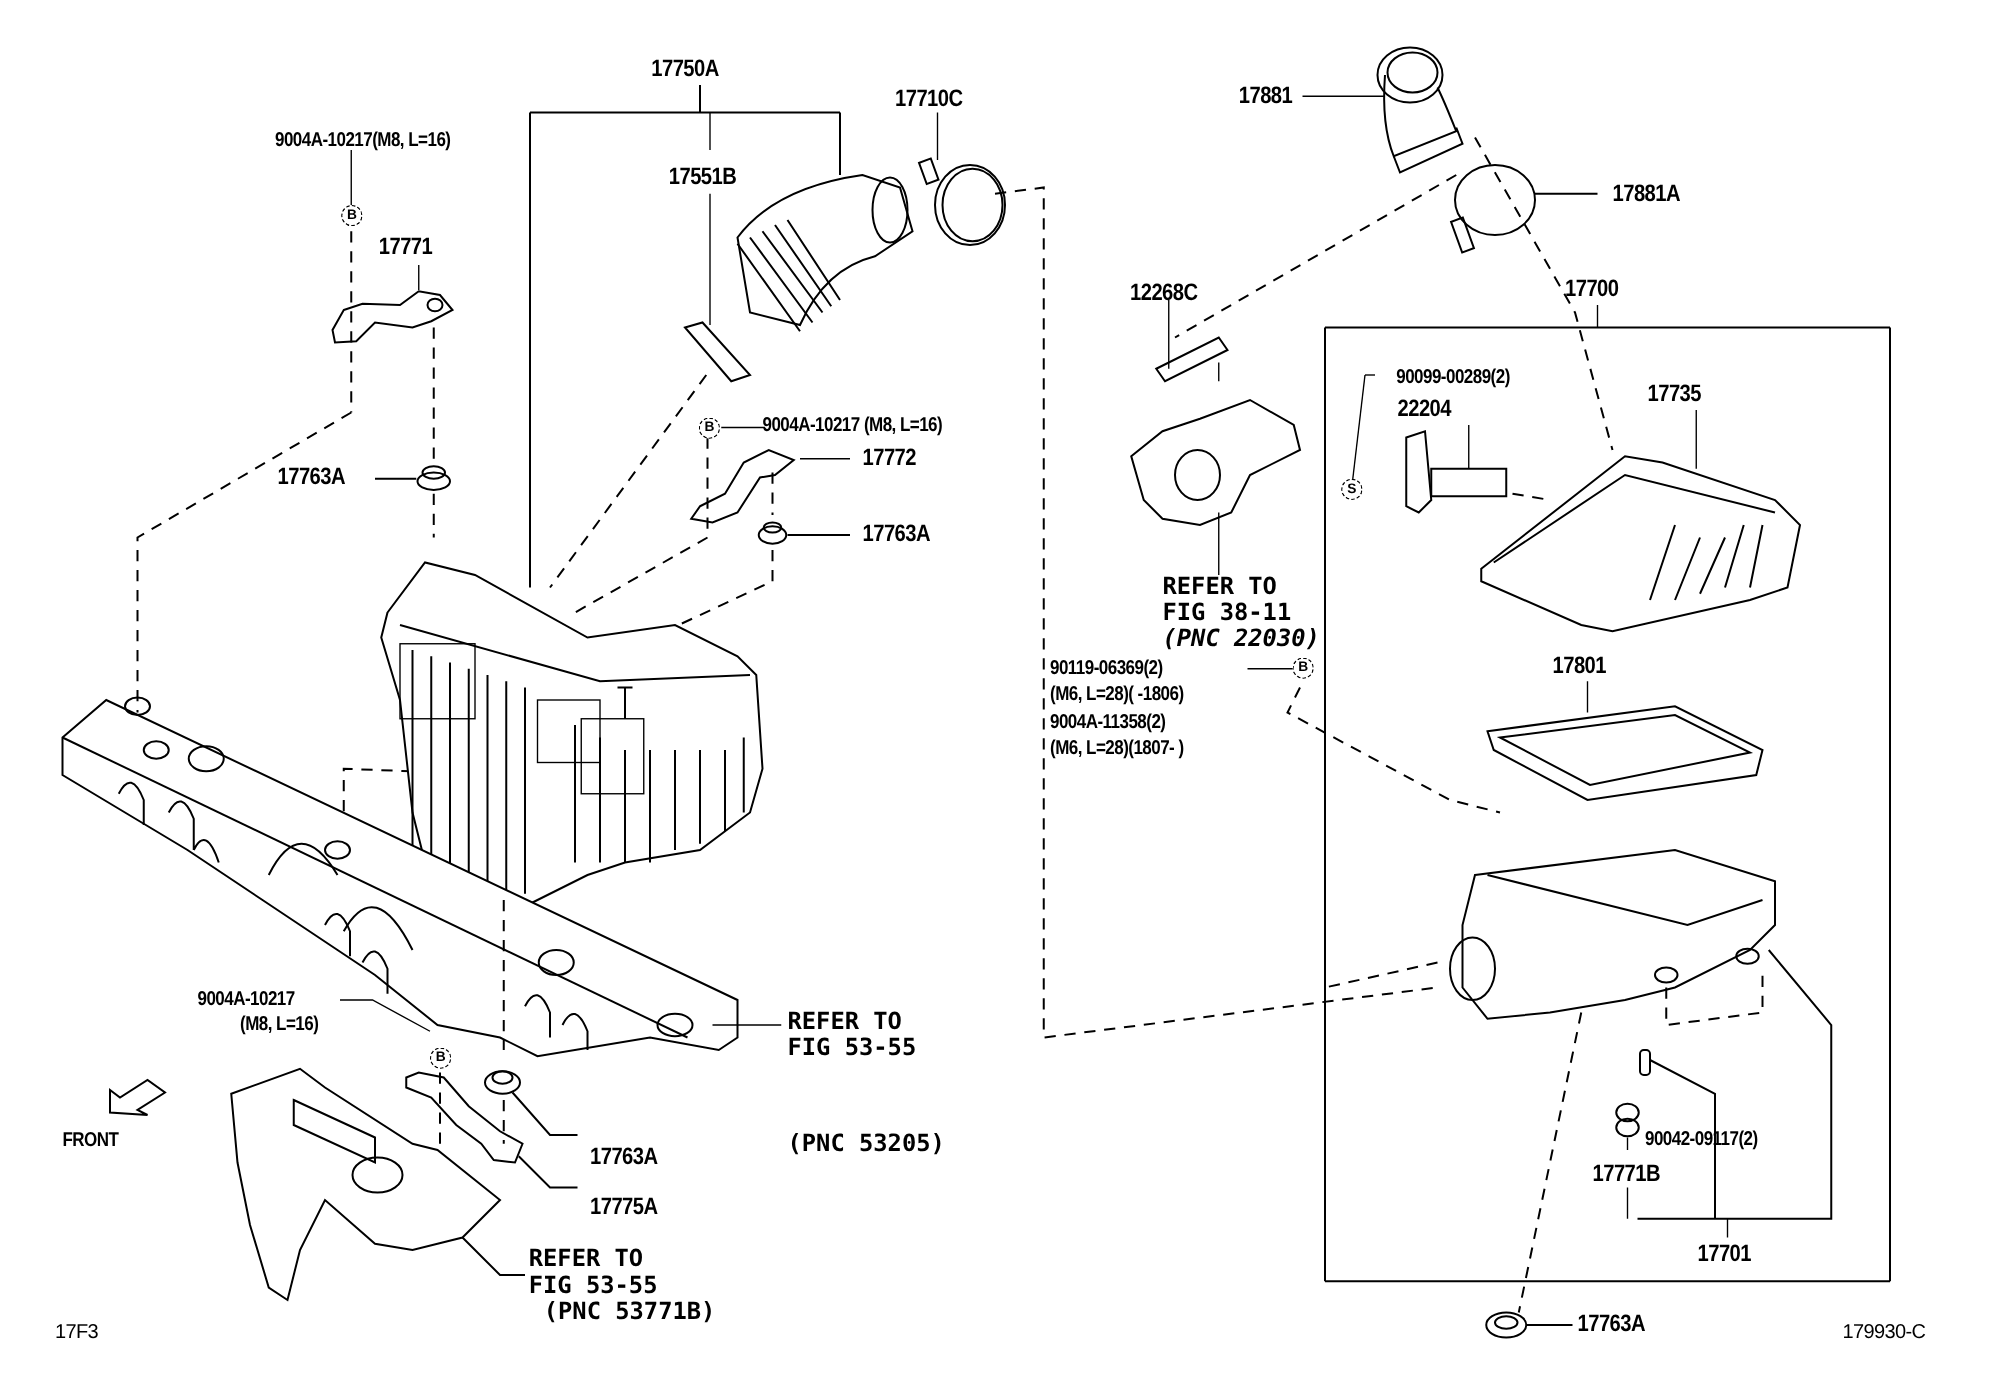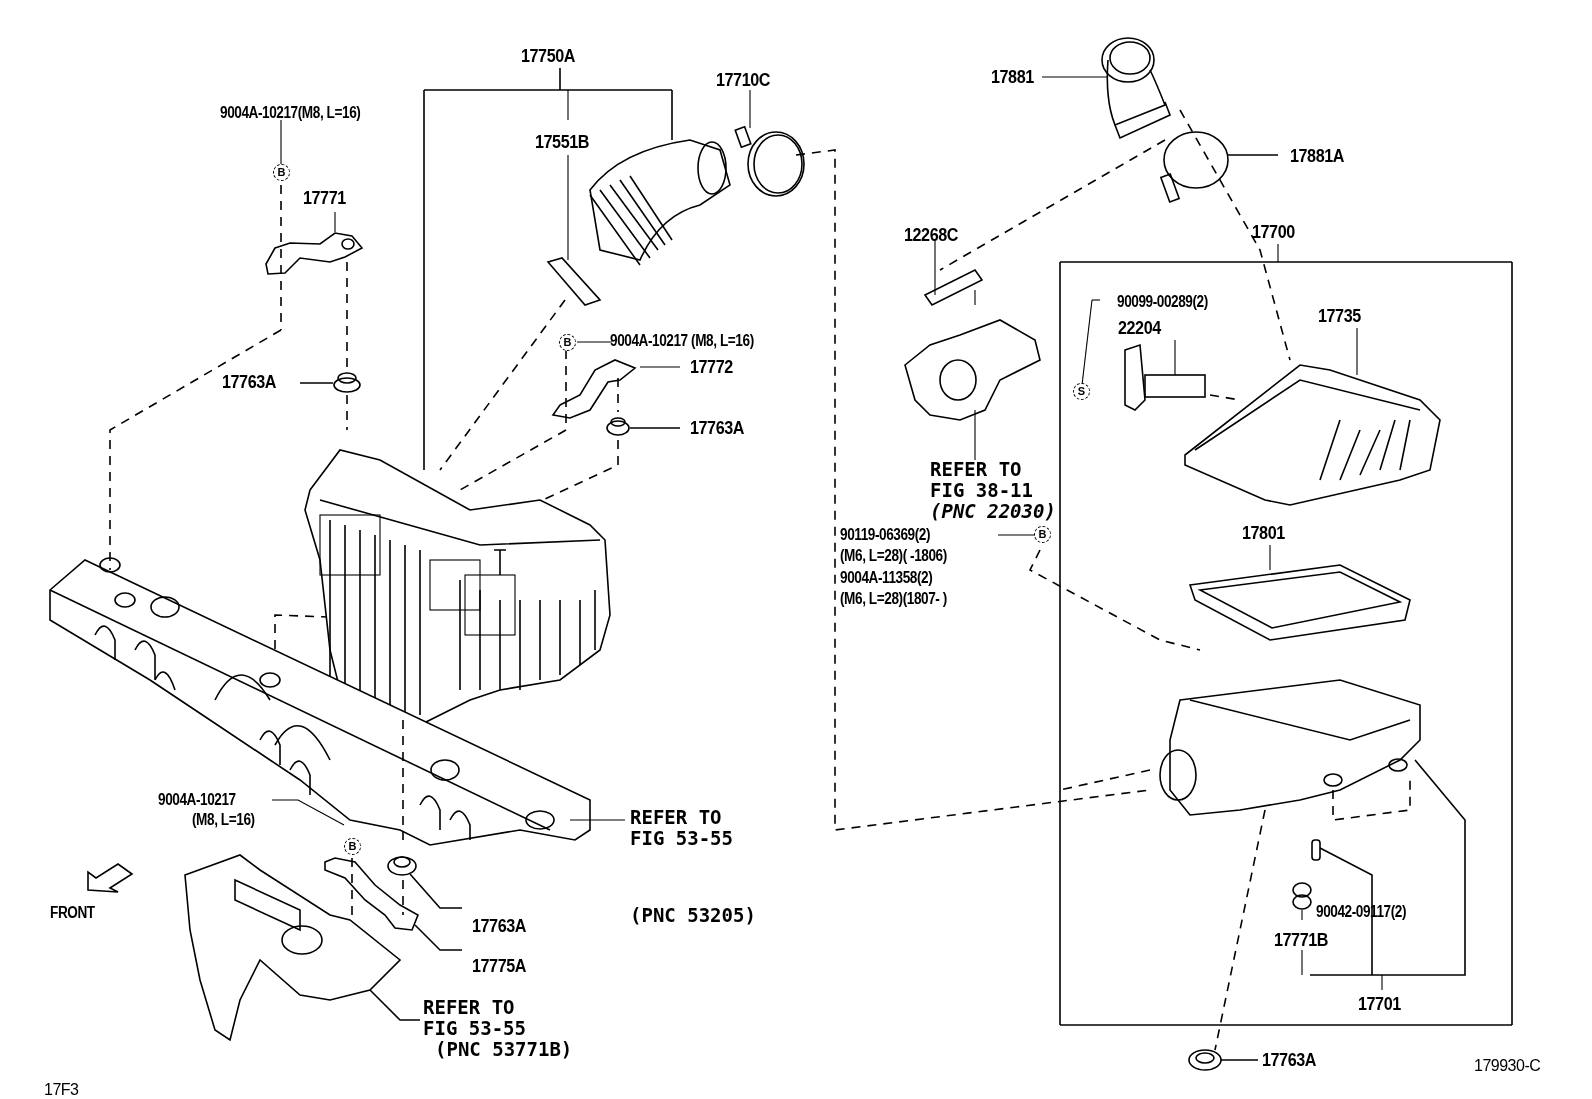--- a/index.html
+++ b/index.html
@@ -240,21 +240,21 @@
 
 <div class="lbl mono" style="left:630px;top:808px;">REFER TO</div>
 <div class="lbl mono" style="left:630px;top:829px;">FIG 53-55</div>
 <div class="lbl mono" style="left:630px;top:878px;margin-top:28px;">(PNC 53205)</div>
 
 <div class="lbl mono" style="left:423px;top:998px;">REFER TO</div>
 <div class="lbl mono" style="left:423px;top:1019px;">FIG 53-55</div>
 <div class="lbl mono" style="left:423px;top:1040px;margin-left:12px;">(PNC 53771B)</div>
 
 <div class="lbl sm" style="left:50px;top:905px;">FRONT</div>
-<div class="lbl plain" style="left:44px;top:1058px;margin-top:24px;">17F3</div>
+<div class="lbl plain" style="left:44px;top:1058px;">17F3</div>
 <div class="lbl plain" style="left:1474px;top:1058px;">179930-C</div>
 
 <div class="lbl" style="left:991px;top:67px;">17881</div>
 <div class="lbl" style="left:1290px;top:146px;">17881A</div>
 <div class="lbl" style="left:904px;top:225px;">12268C</div>
 <div class="lbl" style="left:1252px;top:222px;">17700</div>
 
 <div class="lbl mono" style="left:930px;top:460px;">REFER TO</div>
 <div class="lbl mono" style="left:930px;top:481px;">FIG 38-11</div>
 <div class="lbl mono" style="left:930px;top:502px;font-style:italic;">(PNC 22030)</div>

